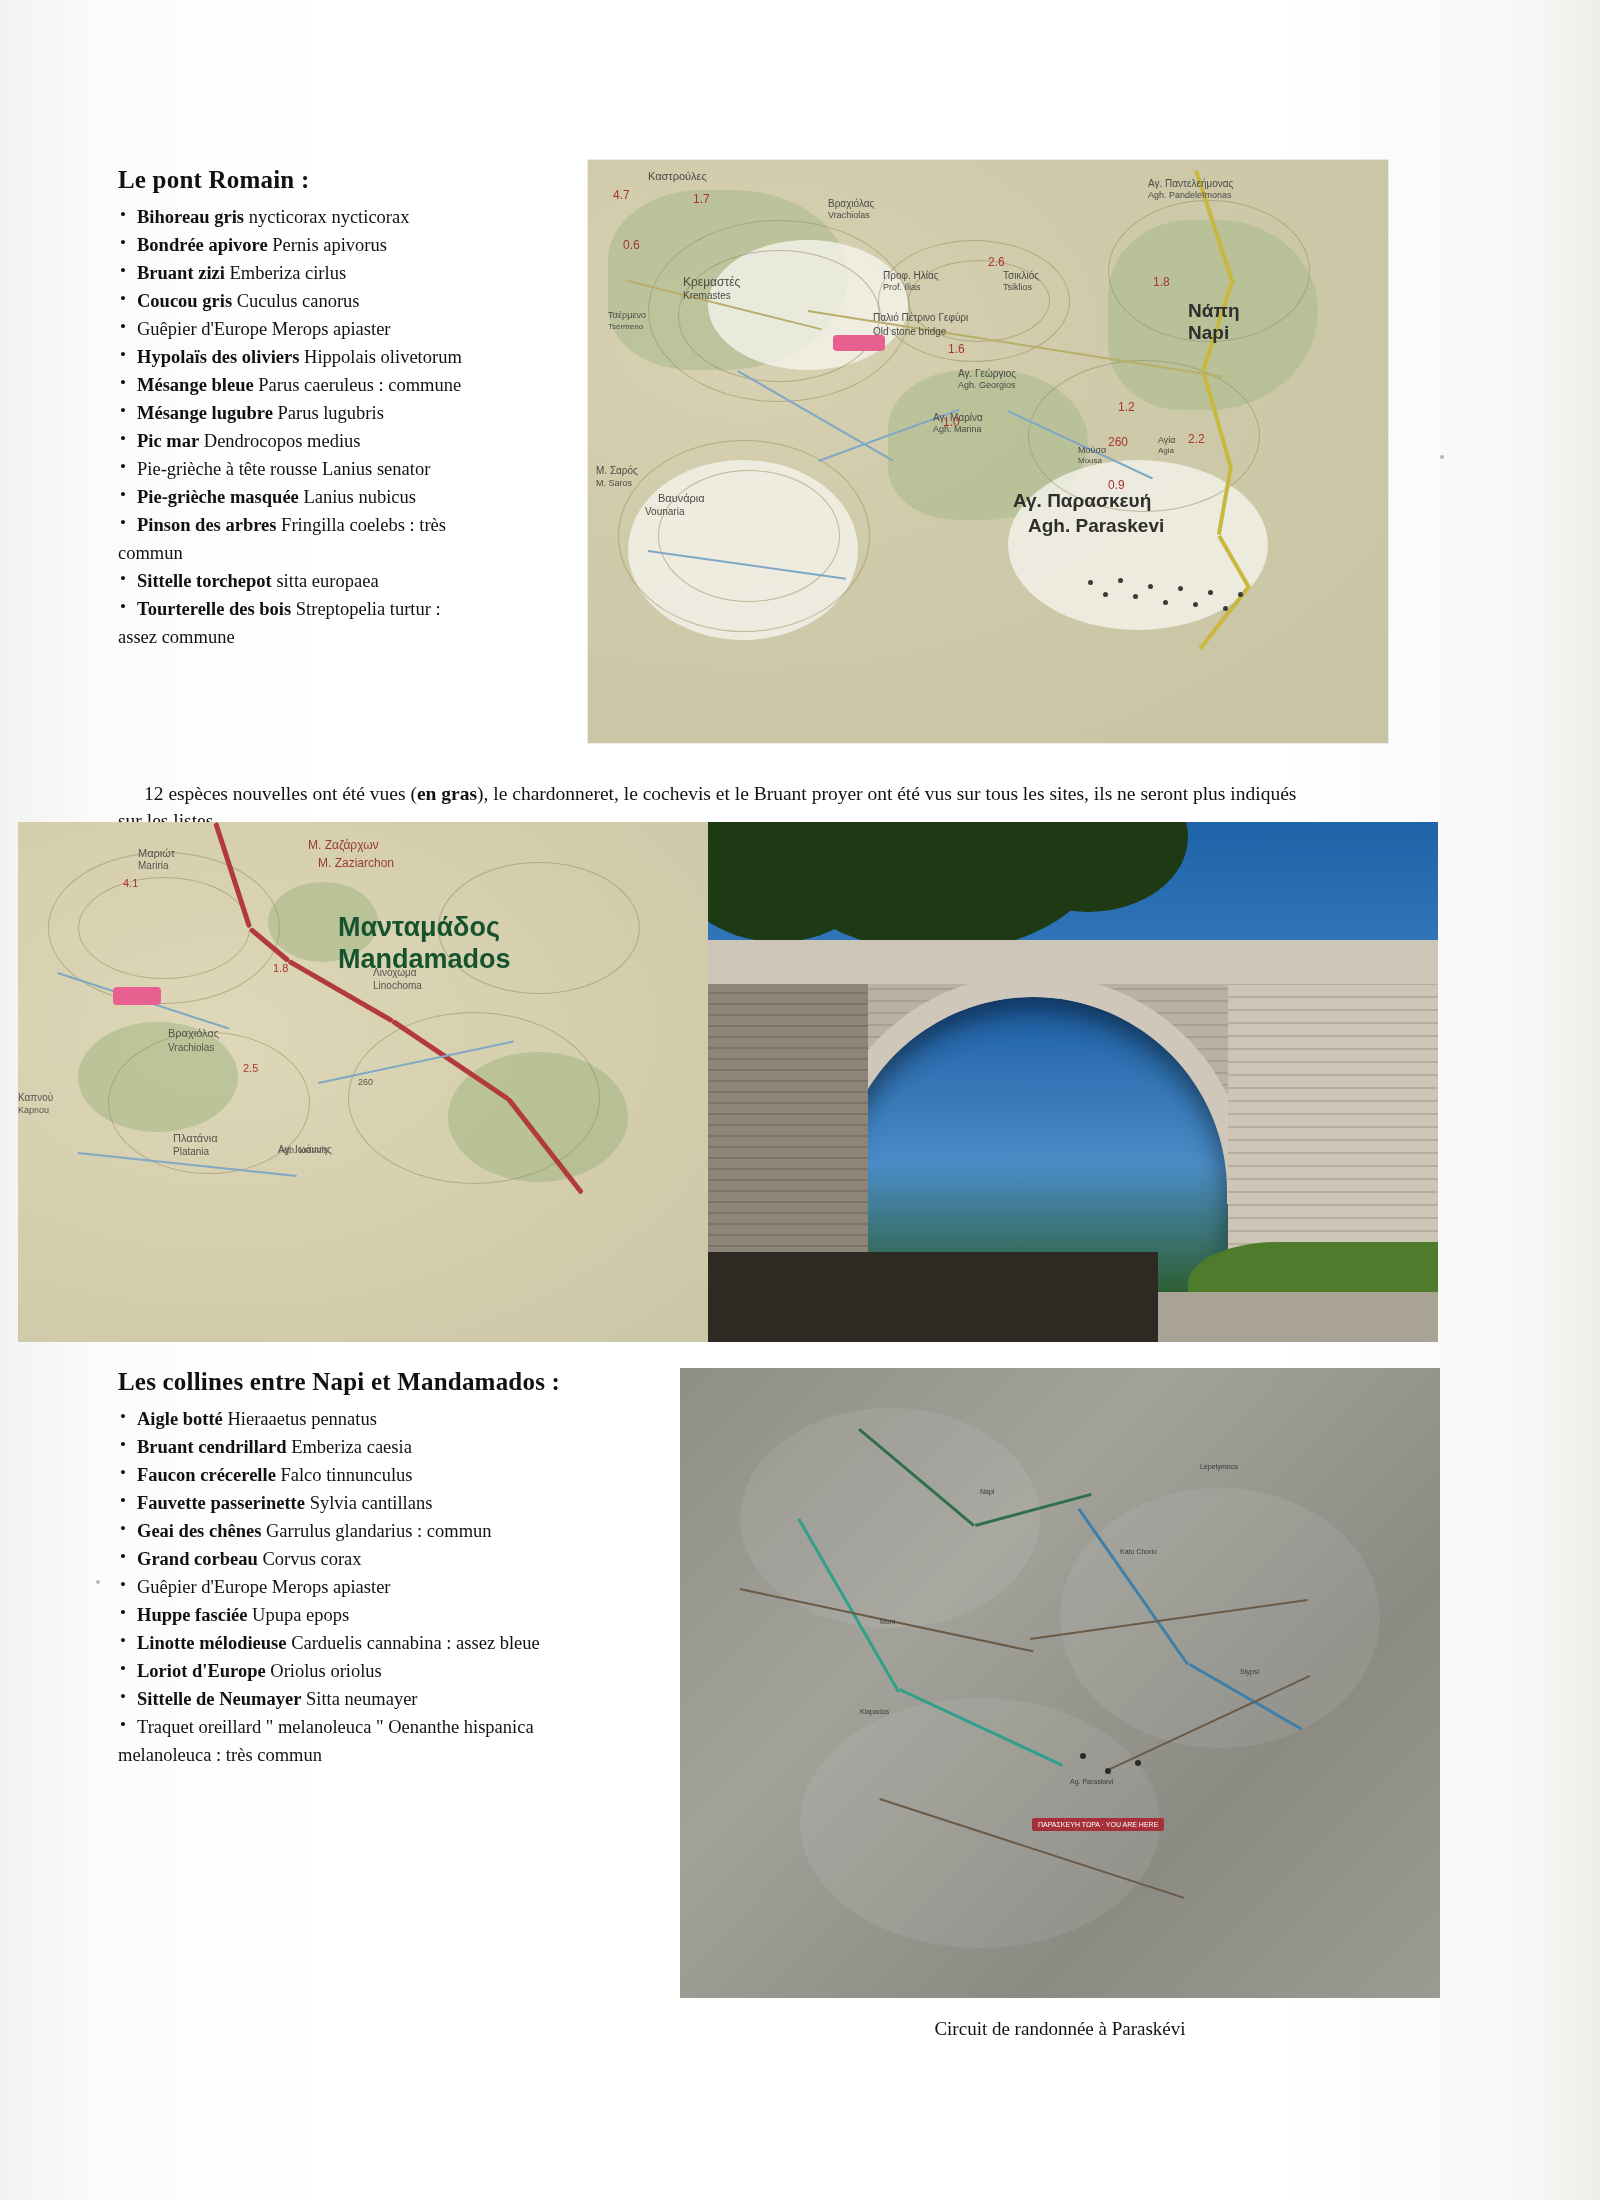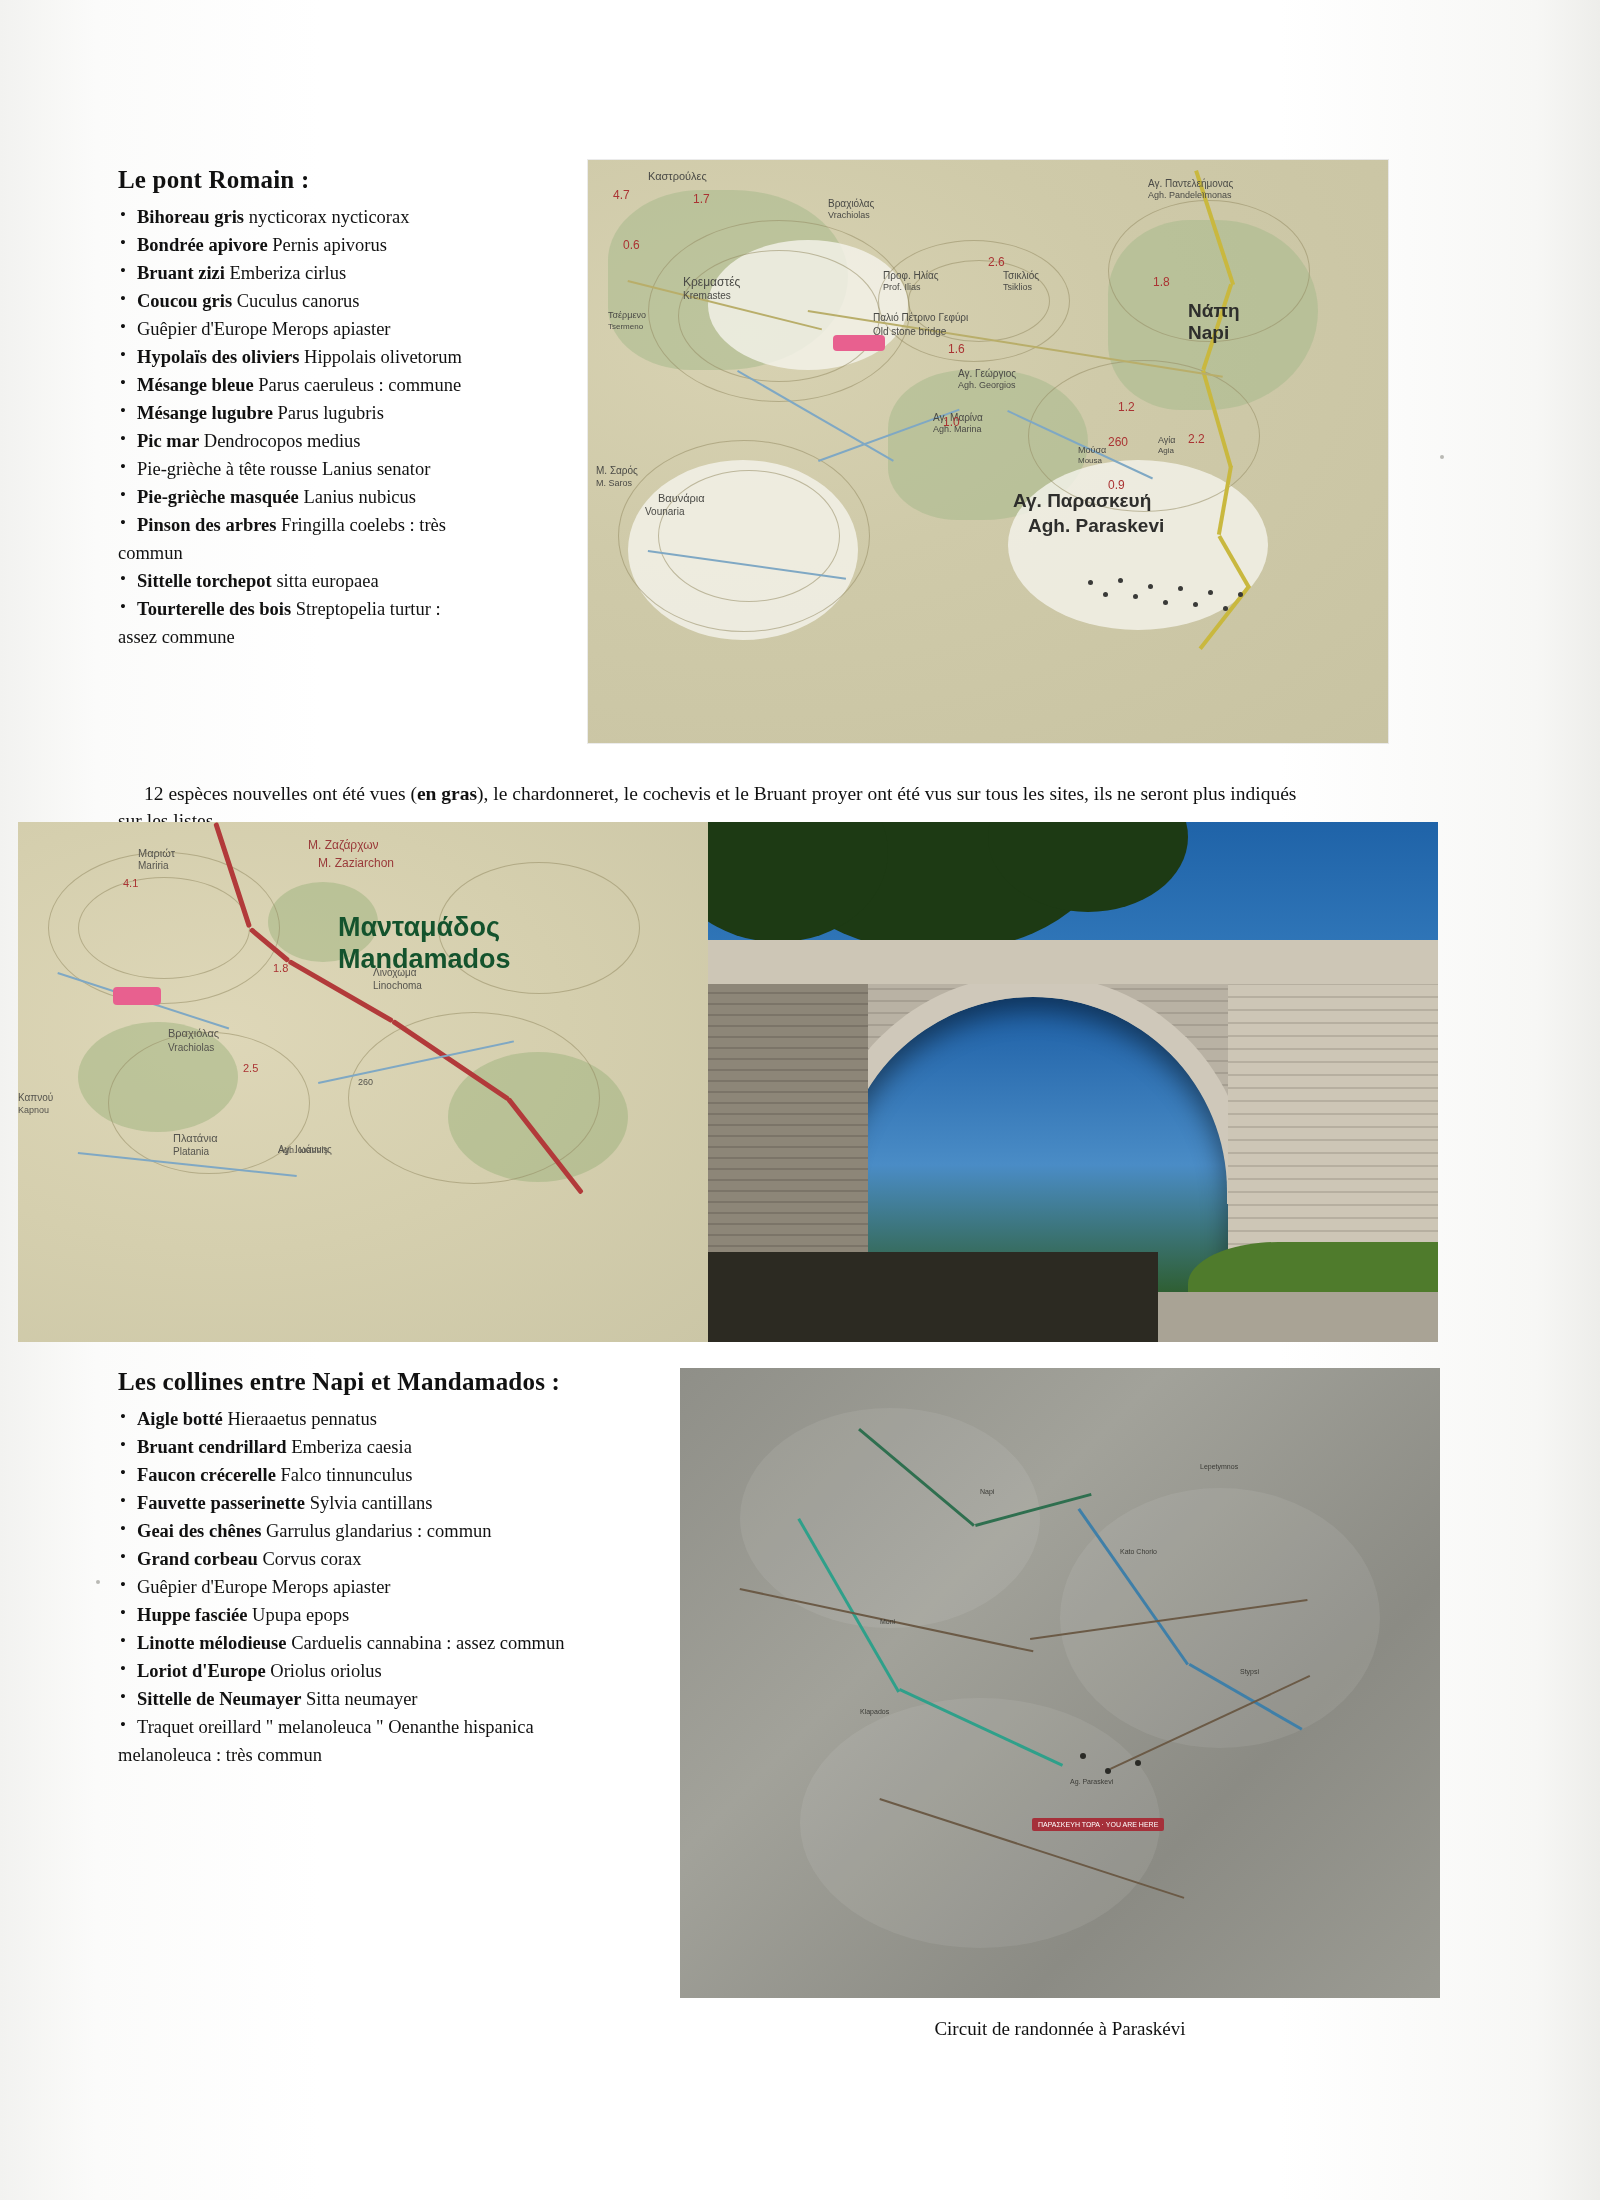--- a/index.html
+++ b/index.html
@@ -561,21 +561,21 @@
     <h2 class="heading">Les collines entre Napi et Mandamados :</h2>
     <ul class="species" id="list2">
         <li><span class="fr">Aigle botté</span> <span>Hieraaetus pennatus</span></li>
         <li><span class="fr">Bruant cendrillard</span> <span>Emberiza caesia</span></li>
         <li><span class="fr">Faucon crécerelle</span> <span>Falco tinnunculus</span></li>
         <li><span class="fr">Fauvette passerinette</span> <span>Sylvia cantillans</span></li>
         <li><span class="fr">Geai des chênes</span> <span>Garrulus glandarius : commun</span></li>
         <li><span class="fr">Grand corbeau</span> <span>Corvus corax</span></li>
         <li><span class="fr plain">Guêpier d'Europe</span> <span>Merops apiaster</span></li>
         <li><span class="fr">Huppe fasciée</span> <span>Upupa epops</span></li>
-        <li><span class="fr">Linotte mélodieuse</span> <span>Carduelis cannabina : assez commun</span></li>
+        <li><span class="fr">Linotte mélodieuse</span> <span>Carduelis cannabina : assez bleue</span></li>
         <li><span class="fr">Loriot d'Europe</span> <span>Oriolus oriolus</span></li>
         <li><span class="fr">Sittelle de Neumayer</span> <span>Sitta neumayer</span></li>
         <li><span class="fr plain">Traquet oreillard " melanoleuca "</span> <span>Oenanthe hispanica</span></li>
         <li class="cont"><span>melanoleuca : très commun</span></li>
       </ul>
   </div>
 
   <div class="map3">
     <div class="m3-bg"></div>
     <div class="m3-hillshade" style="left:60px;top:40px;width:300px;height:220px;"></div>

